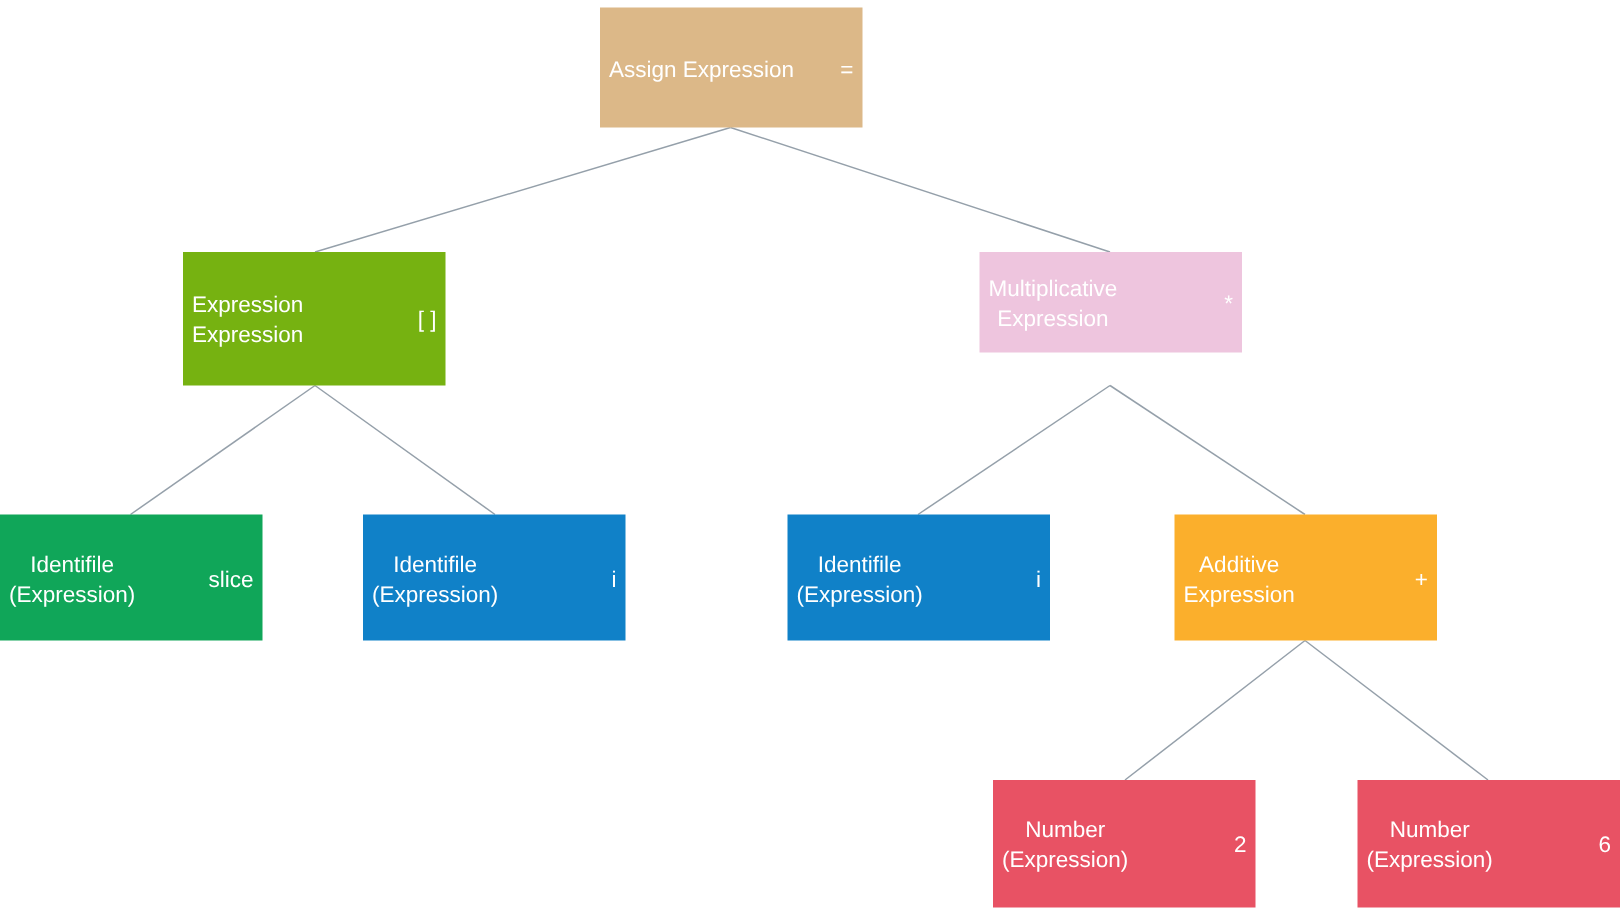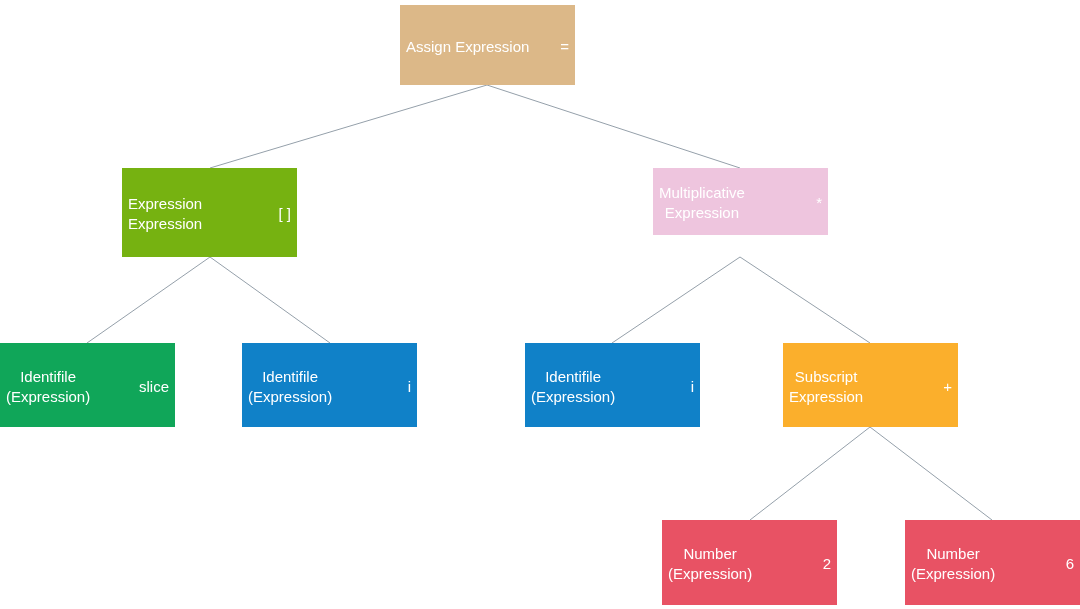--- a/index.html
+++ b/index.html
@@ -93,21 +93,21 @@
   <div class="node" style="left: 525px; top: 343px; background-color: rgb(16, 129, 200);">
     <div class="node-title">
       <span>Identifile</span>
       <span>(Expression)</span>
     </div>
     <div class="node-value">i</div>
   </div>
 
   <div class="node" style="left: 783px; top: 343px; background-color: rgb(251, 175, 44);">
     <div class="node-title">
-      <span>Subscript</span>
+      <span>Additive</span>
       <span>Expression</span>
     </div>
     <div class="node-value">+</div>
   </div>
 
   <div class="node" style="left: 662px; top: 520px; height: 85px; background-color: rgb(232, 82, 100);">
     <div class="node-title">
       <span>Number</span>
       <span>(Expression)</span>
     </div>

